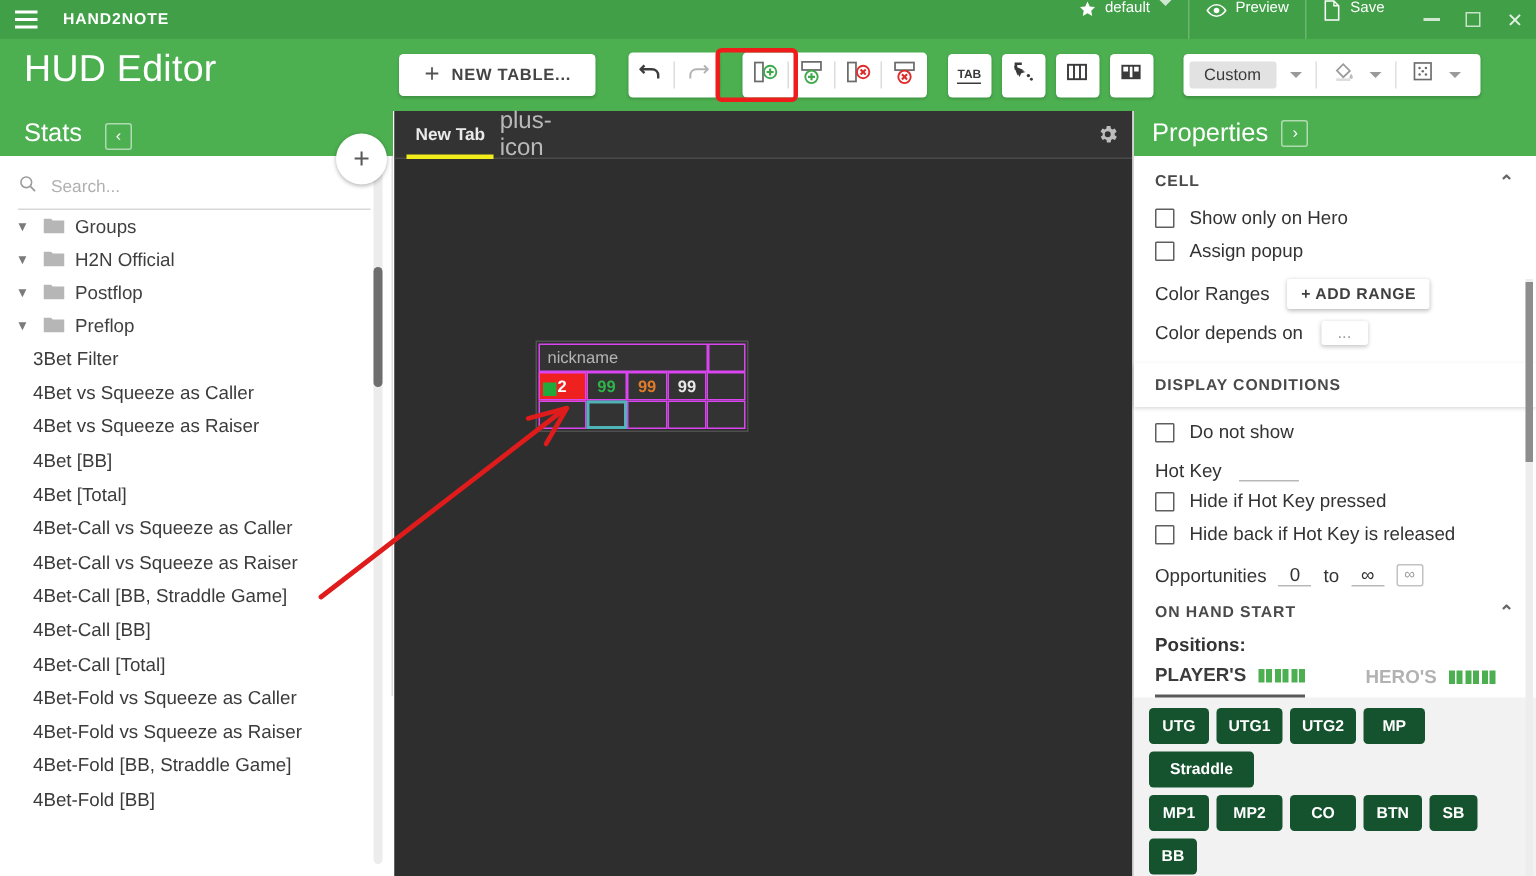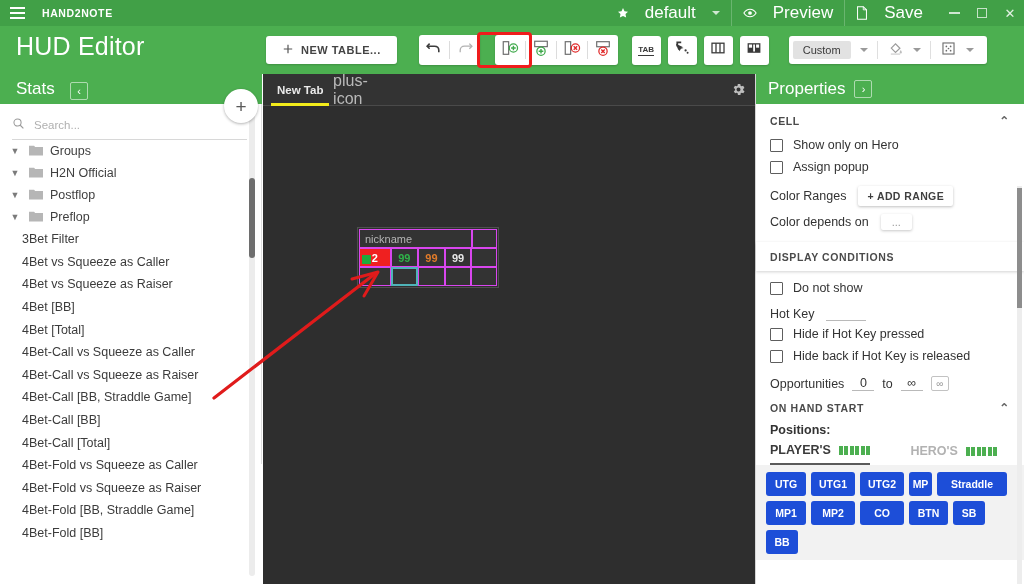--- a/index.html
+++ b/index.html
@@ -24,22 +24,22 @@
   }
   .hamburger i { display: block; width: 15px; height: 2px; background: #fff; }
   .app-title {
     color: #ffffff; font-size: 10.5px; letter-spacing: .6px;
     font-weight: bold; margin-left: 8px;
   }
   .tb-right {
     margin-left: auto; display: flex; align-items: center; height: 26px;
   }
   .tb-item {
-    display: flex; align-items: center; gap: 16px;
-    color: #fff; font-size: 17px; padding: 0 11px; height: 26px; cursor: pointer;
+    display: flex; gap: 6px;
+    color: #fff; font-size: 10px; padding: 0 11px; height: 26px; cursor: pointer;
     border-left: 1px solid rgba(255,255,255,.22);
   }
   .tb-item.nosep { border-left: none; }
   .tb-item svg { display: block; }
   .caret-sm {
     width: 0; height: 0; border-left: 4px solid transparent;
     border-right: 4px solid transparent; border-top: 4px solid rgba(255,255,255,.75);
   }
   .win-btns { display: flex; align-items: center; margin-left: 6px; }
   .win-btn {
@@ -286,21 +286,21 @@
     display: flex; align-items: center; gap: 8px; font-size: 12.5px;
     font-weight: bold; padding-bottom: 6px; cursor: pointer;
   }
   .pos-tab.active { color: #3b3b3b; border-bottom: 2px solid #5a5a5a; }
   .pos-tab.inactive { color: #b2b2b2; }
   .blocks { display: flex; gap: 1.5px; }
   .blocks i { display: block; width: 4px; height: 9px; background: #4caf50; }
   .pos-panel { background: #f2f2f2; padding: 7px 10px 6px 10px; }
   .pos-grid { display: flex; flex-wrap: wrap; gap: 5px; }
   .pos-btn {
-    background: #1d4ed8; color: #fff; font-size: 10.5px; font-weight: bold;
+    background: #14532d; color: #fff; font-size: 10.5px; font-weight: bold;
     border-radius: 3px; padding: 6px 0; text-align: center; cursor: pointer;
   }
   .props-scroll {
     position: absolute; right: 2px; top: 112px; width: 5px; height: 420px;
     background: #ededed;
   }
   .props-thumb {
     position: absolute; right: 2px; top: 114px; width: 5px; height: 120px;
     background: #8d8d8d; cursor: pointer;
   }
@@ -723,21 +723,21 @@
             <i></i>
           </span>
       </div>
     </div>
 
     <div class="pos-panel">
       <div class="pos-grid">
         <span class="pos-btn" style="width:40px">UTG</span>
         <span class="pos-btn" style="width:44px">UTG1</span>
         <span class="pos-btn" style="width:44px">UTG2</span>
-        <span class="pos-btn" style="width:23px">MP</span>
+        <span class="pos-btn" style="width:41px">MP</span>
         <span class="pos-btn" style="width:70px">Straddle</span>
       </div>
       <div class="pos-grid" style="margin-top:5px">
         <span class="pos-btn" style="width:40px">MP1</span>
         <span class="pos-btn" style="width:44px">MP2</span>
         <span class="pos-btn" style="width:44px">CO</span>
         <span class="pos-btn" style="width:39px">BTN</span>
         <span class="pos-btn" style="width:32px">SB</span>
         <span class="pos-btn" style="width:32px">BB</span>
       </div>

